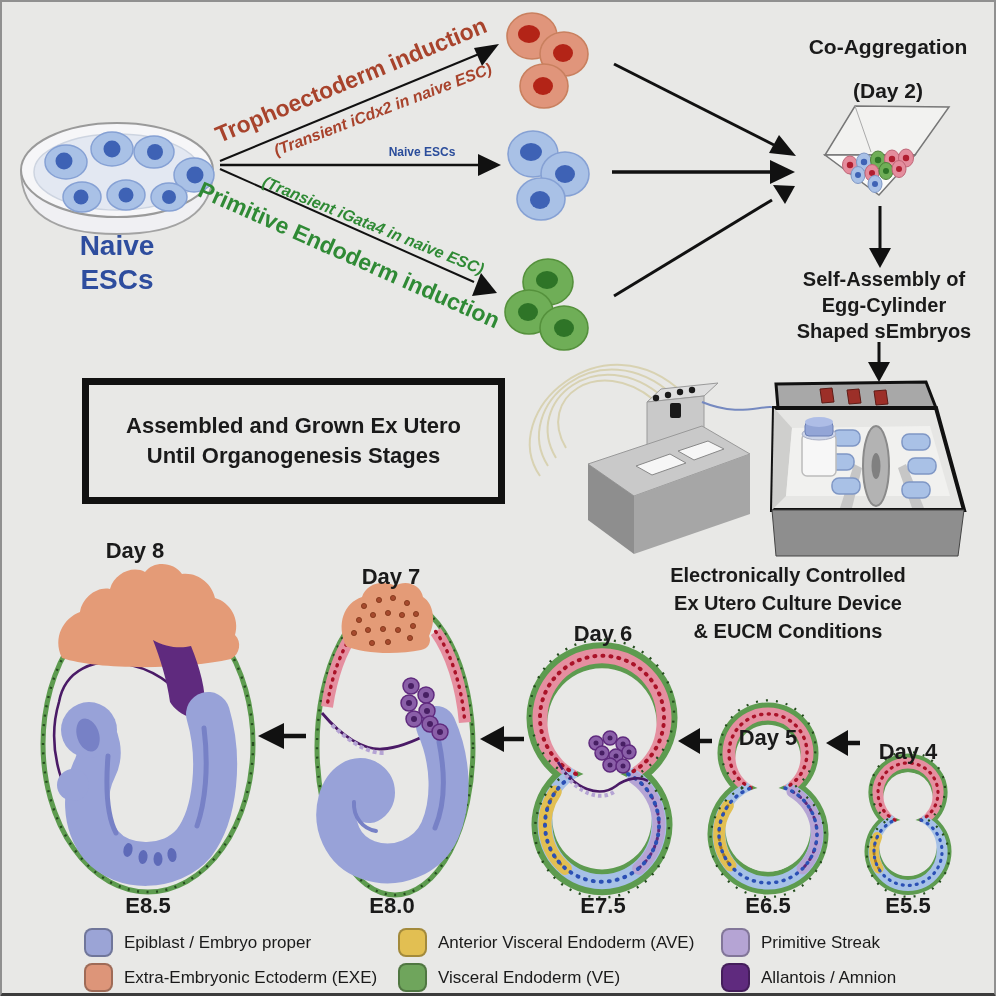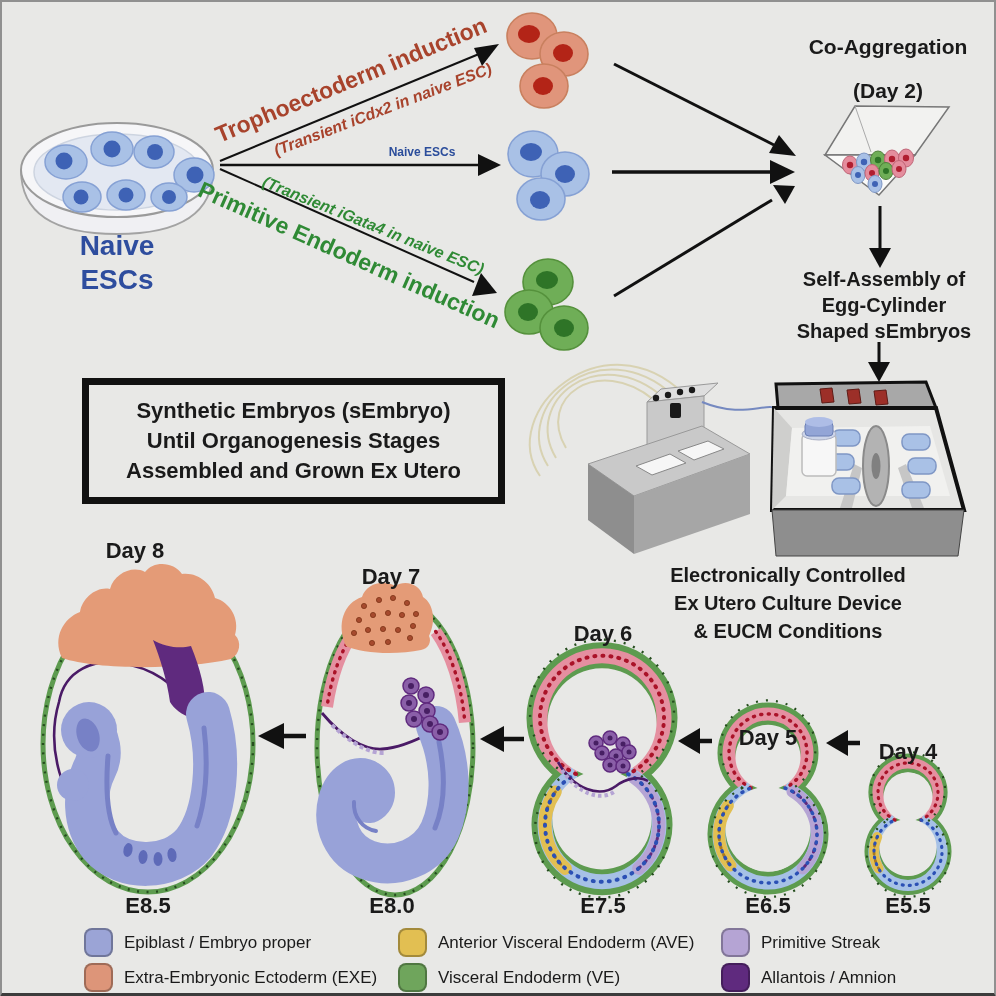--- a/index.html
+++ b/index.html
@@ -354,23 +354,22 @@
   <div class="lbl sz28" style="left:115px;top:278px;color:#2e4d9e;">ESCs</div>
 
   <div class="lbl sz21" style="left:886px;top:45px;">Co-Aggregation</div>
   <div class="lbl sz21" style="left:886px;top:89px;">(Day 2)</div>
 
   <div class="lbl sz20" style="left:882px;top:277px;">Self-Assembly of</div>
   <div class="lbl sz20" style="left:882px;top:303px;">Egg-Cylinder</div>
   <div class="lbl sz20" style="left:882px;top:329px;">Shaped sEmbryos</div>
 
   <div class="callout">
-    <div>Synthetic Embryos (sEmbryo)</div>
+    <div>Assembled and Grown Ex Utero</div>
     <div>Until Organogenesis Stages</div>
-    <div>Assembled and Grown Ex Utero</div>
   </div>
 
   <div class="lbl sz20" style="left:786px;top:573px;">Electronically Controlled</div>
   <div class="lbl sz20" style="left:786px;top:601px;">Ex Utero Culture Device</div>
   <div class="lbl sz20" style="left:786px;top:629px;">&amp; EUCM Conditions</div>
 
   <div class="lbl sz22" style="left:133px;top:549px;">Day 8</div>
   <div class="lbl sz22" style="left:389px;top:575px;">Day 7</div>
   <div class="lbl sz22" style="left:601px;top:632px;">Day 6</div>
   <div class="lbl sz22" style="left:766px;top:697px;margin-top:39px;">Day 5</div>

